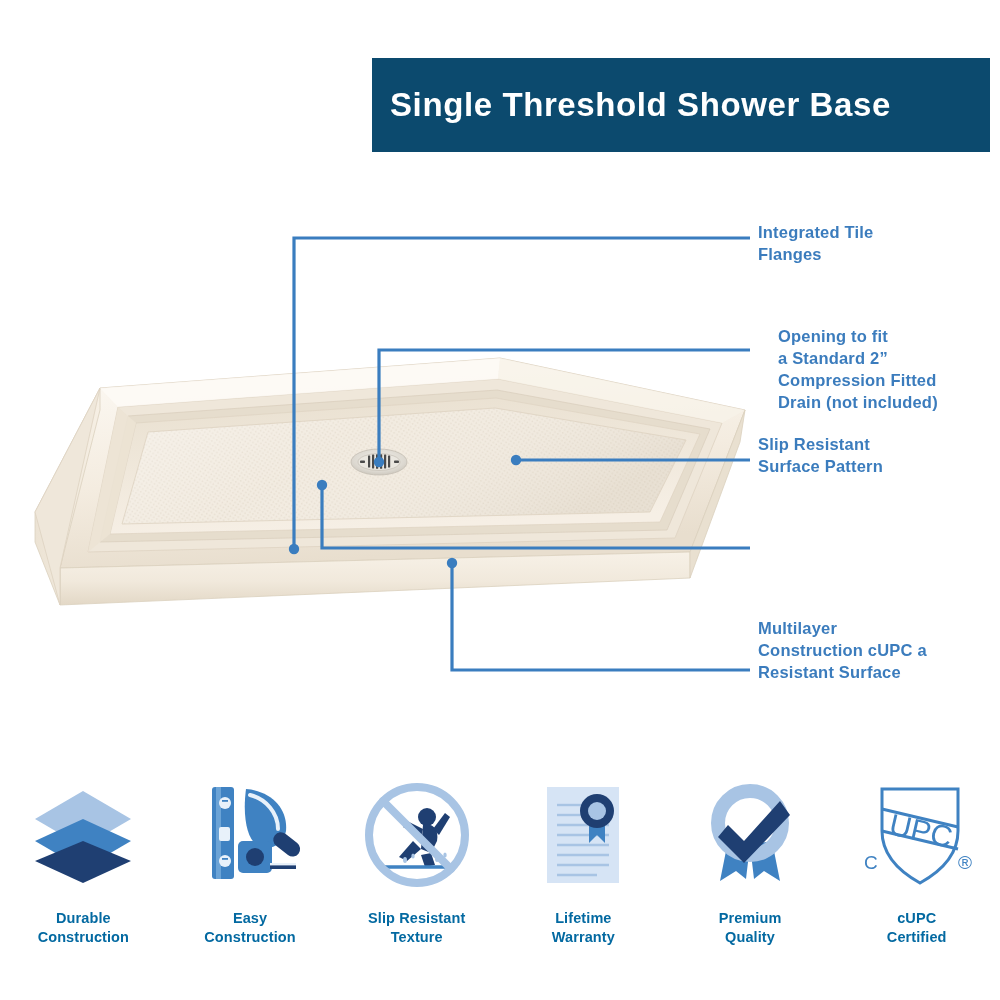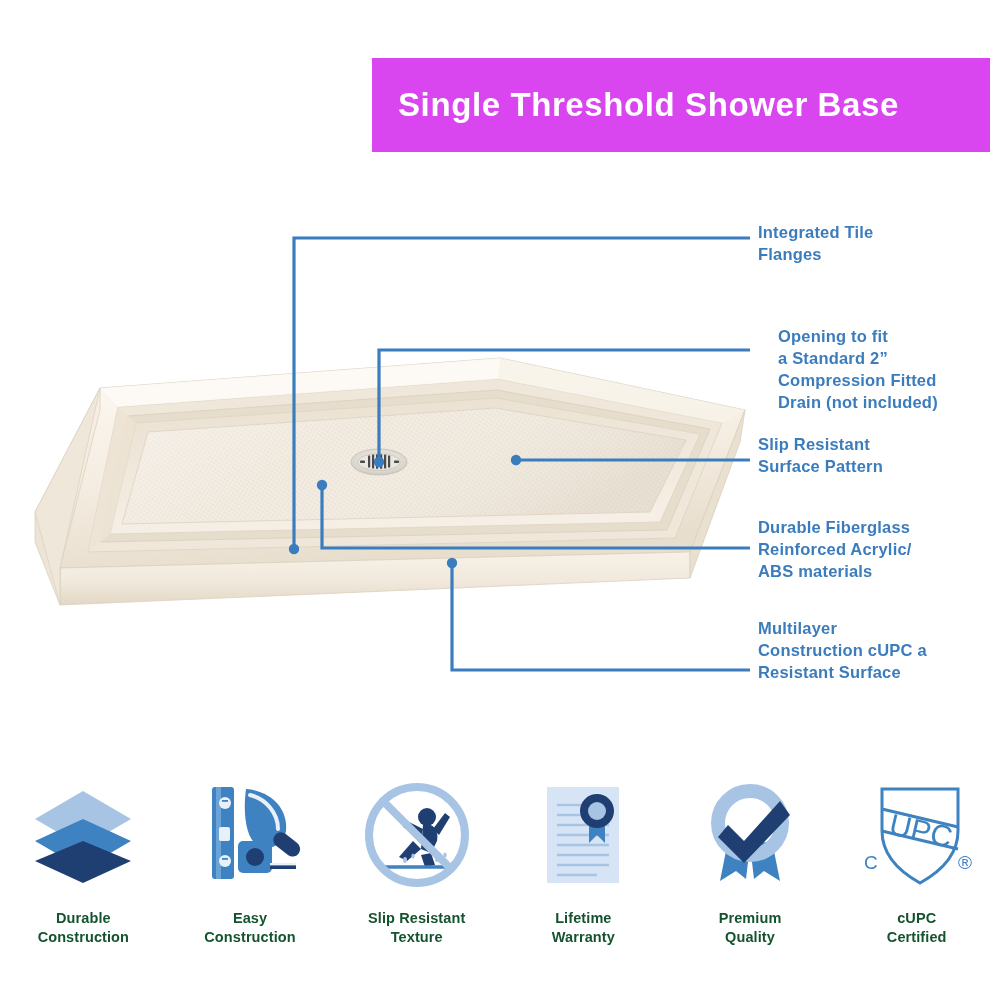--- a/index.html
+++ b/index.html
@@ -24,24 +24,24 @@
     background: #ffffff;
   }
 
   
   .title-banner {
     position: absolute;
     left: 372px;
     top: 58px;
     width: 618px;
     height: 94px;
-    background: #d946ef;
+    background: #0c4a6e;
     display: flex;
     align-items: center;
-    padding-left: 26px;
+    padding-left: 18px;
     box-sizing: border-box;
   }
   .title-banner .title-text {
     color: #ffffff;
     font-size: 33px;
     font-weight: bold;
     letter-spacing: 0.6px;
     line-height: 1.1;
     white-space: nowrap;
   }
@@ -93,21 +93,21 @@
     height: 120px;
     width: 120px;
     display: flex;
     align-items: center;
     justify-content: center;
   }
   .feature-icon svg { display: block; }
   .feature-label {
     margin-top: 14px;
     text-align: center;
-    color: #14532d;
+    color: #0369a1;
     font-size: 14.5px;
     font-weight: bold;
     line-height: 1.3;
     letter-spacing: 0.1px;
   }
   .feature-label .ln { display: block; white-space: nowrap; }
 </style>
 </head>
 <body>
 
@@ -238,25 +238,20 @@
     <span class="ln">a Standard 2”</span>
     <span class="ln">Compression Fitted</span>
     <span class="ln">Drain (not included)</span>
   </div>
 
   <div class="callout" id="callout-2">
     <span class="ln">Slip Resistant</span>
     <span class="ln">Surface Pattern</span>
   </div>
 
-  <div class="callout" id="callout-3">
-    <span class="ln">Durable Fiberglass</span>
-    <span class="ln">Reinforced Acrylic/</span>
-    <span class="ln">ABS materials</span>
-  </div>
 
   <div class="callout" id="callout-4">
     <span class="ln">Multilayer</span>
     <span class="ln">Construction cUPC a</span>
     <span class="ln">Resistant Surface</span>
   </div>
 
   <div class="features">
 
     <div class="feature">

